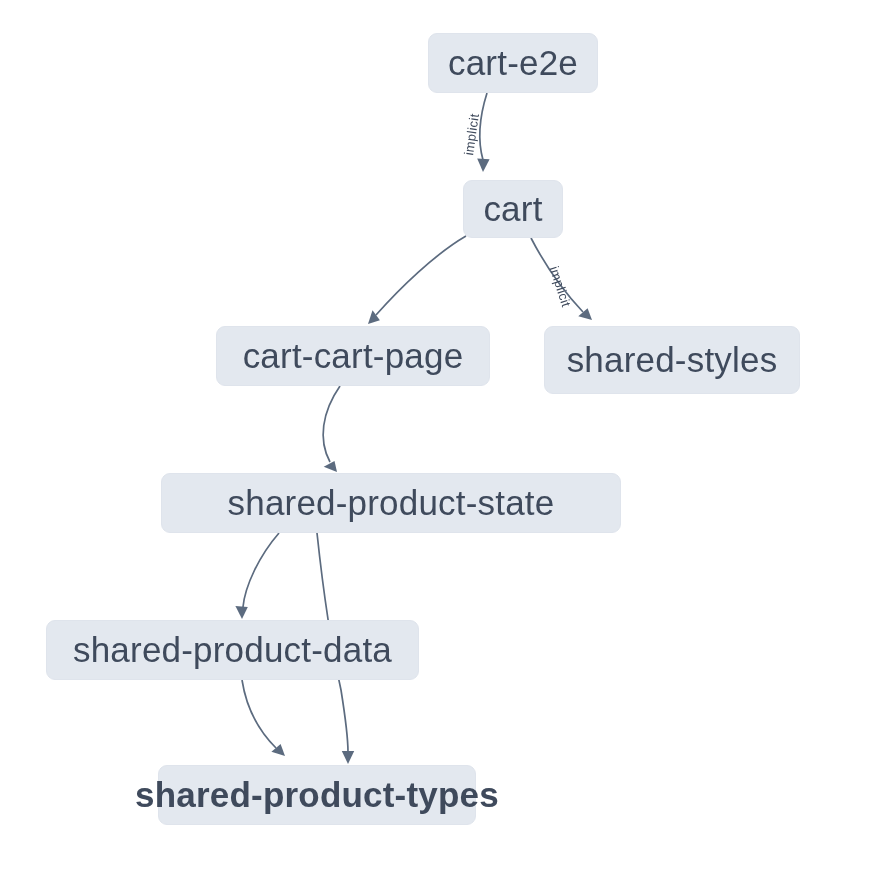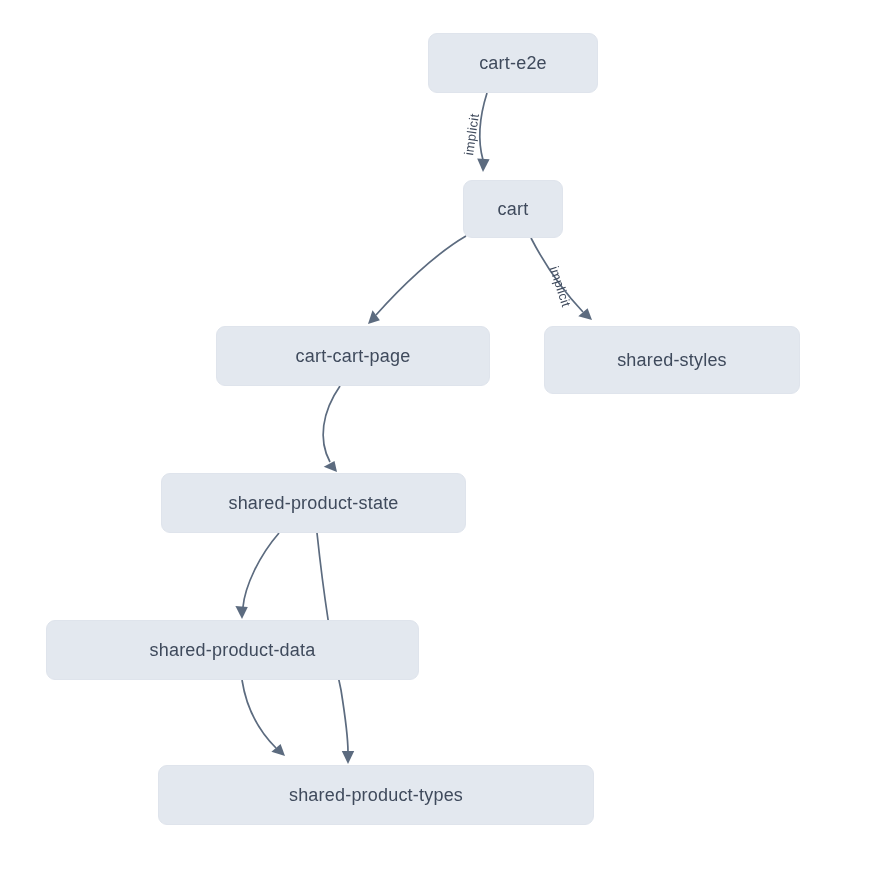--- a/index.html
+++ b/index.html
@@ -31,21 +31,21 @@
   .graph-node {
     position: absolute;
     box-sizing: border-box;
     background: #e3e8ef;
     border: 1px solid #dfe4ec;
     border-radius: 9px;
     display: flex;
     align-items: center;
     justify-content: center;
     color: #3f4a5c;
-    font-size: 18px;
+    font-size: 35px;
     font-weight: 400;
     letter-spacing: 0.2px;
     white-space: nowrap;
     z-index: 2;
   }
   .edge-path {
     fill: none;
     stroke: #5c6b7f;
     stroke-width: 1.7;
   }
@@ -114,25 +114,25 @@
   </div>
 
   <div class="graph-node" style="left:216px; top:326px; width:274px; height:60px;text-align:center;">
     <span>cart-cart-page</span>
   </div>
 
   <div class="graph-node" style="left:544px; top:326px; width:256px; height:68px;">
     <span>shared-styles</span>
   </div>
 
-  <div class="graph-node" style="left:161px; top:473px; width:305px; height:60px;">
+  <div class="graph-node" style="left:161px; top:473px; width:460px; height:60px;">
     <span>shared-product-state</span>
   </div>
 
   <div class="graph-node" style="left:46px; top:620px; width:373px; height:60px;justify-content:center;">
     <span>shared-product-data</span>
   </div>
 
-  <div class="graph-node" style="left:158px; top:765px; width:436px; height:60px;">
+  <div class="graph-node" style="left:158px; top:765px; width:318px; height:60px;font-weight:bold;">
     <span>shared-product-types</span>
   </div>
 
 </div>
 
 </body></html>

